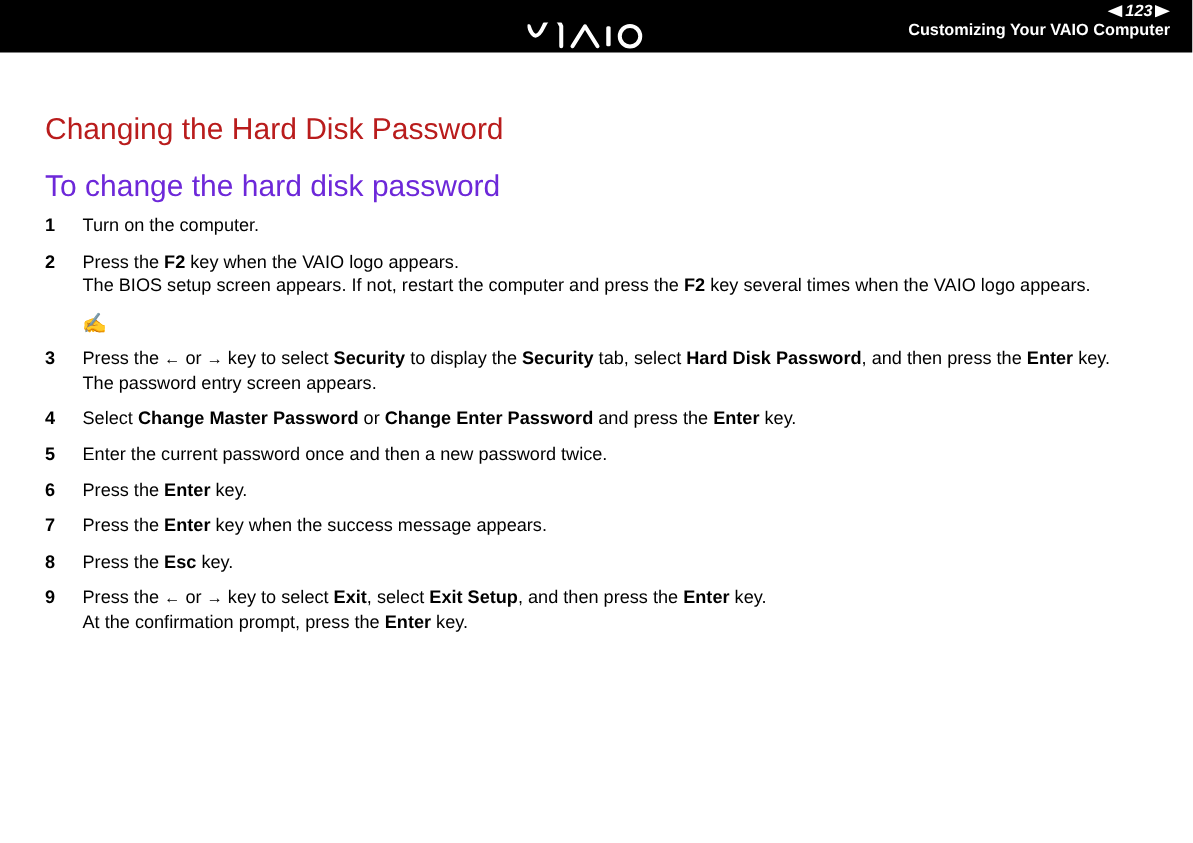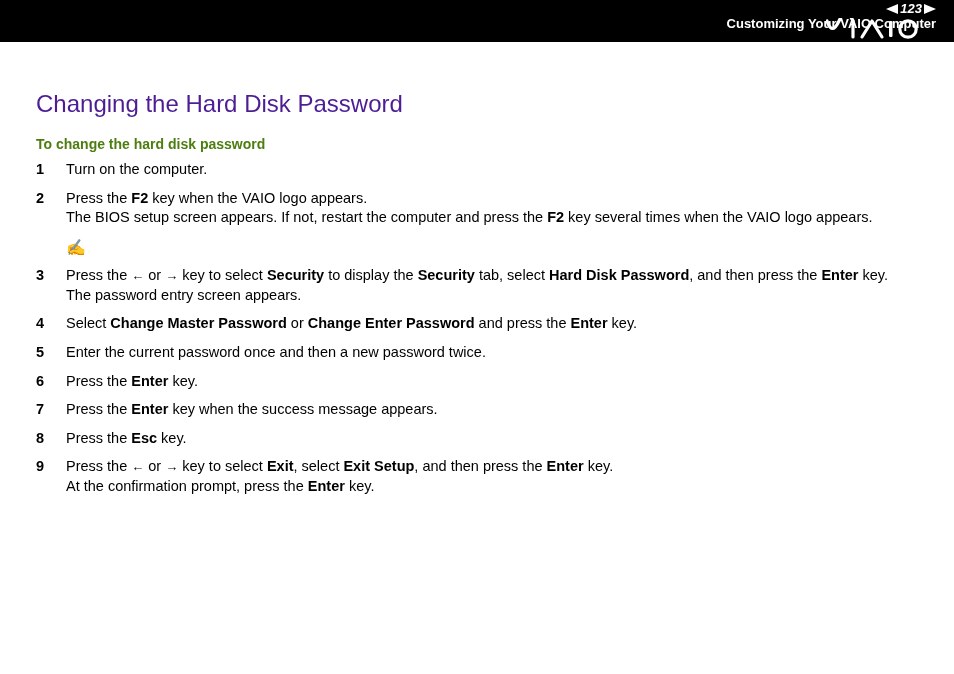--- a/index.html
+++ b/index.html
@@ -11,21 +11,21 @@
     color: #000;
     position: relative;
     overflow: hidden;
   }
   .header-bar {
     background: #000;
     height: 42px;
     width: 100%;
     display: flex;
     align-items: center;
-    justify-content: flex-end;
+    justify-content: center;
     padding: 16px 18px 0 18px;
     position: relative;
   }
   .vaio-logo {
     color: #fff;
     display: flex;
     align-items: center;
   }
   .page-nav {
     color: #fff;
@@ -52,29 +52,29 @@
     align-items: center;
   }
   .section-label {
     font-weight: bold;
     font-size: 13px;
   }
   .content {
     padding: 48px 36px 0 36px;
   }
   .title {
-    color: #4c1d95;
+    color: #b91c1c;
     font-size: 24px;
     font-weight: normal;
     margin-bottom: 18px;
   }
   .subtitle {
-    color: #4d7c0f;
-    font-size: 14px;
-    font-weight: bold;
+    color: #6d28d9;
+    font-size: 24px;
+    font-weight: normal;
     margin-bottom: 8px;
   }
   .step-list {
     list-style: none;
     font-size: 14.5px;
     line-height: 1.35;
   }
   .step-item {
     display: flex;
     margin-bottom: 9px;

